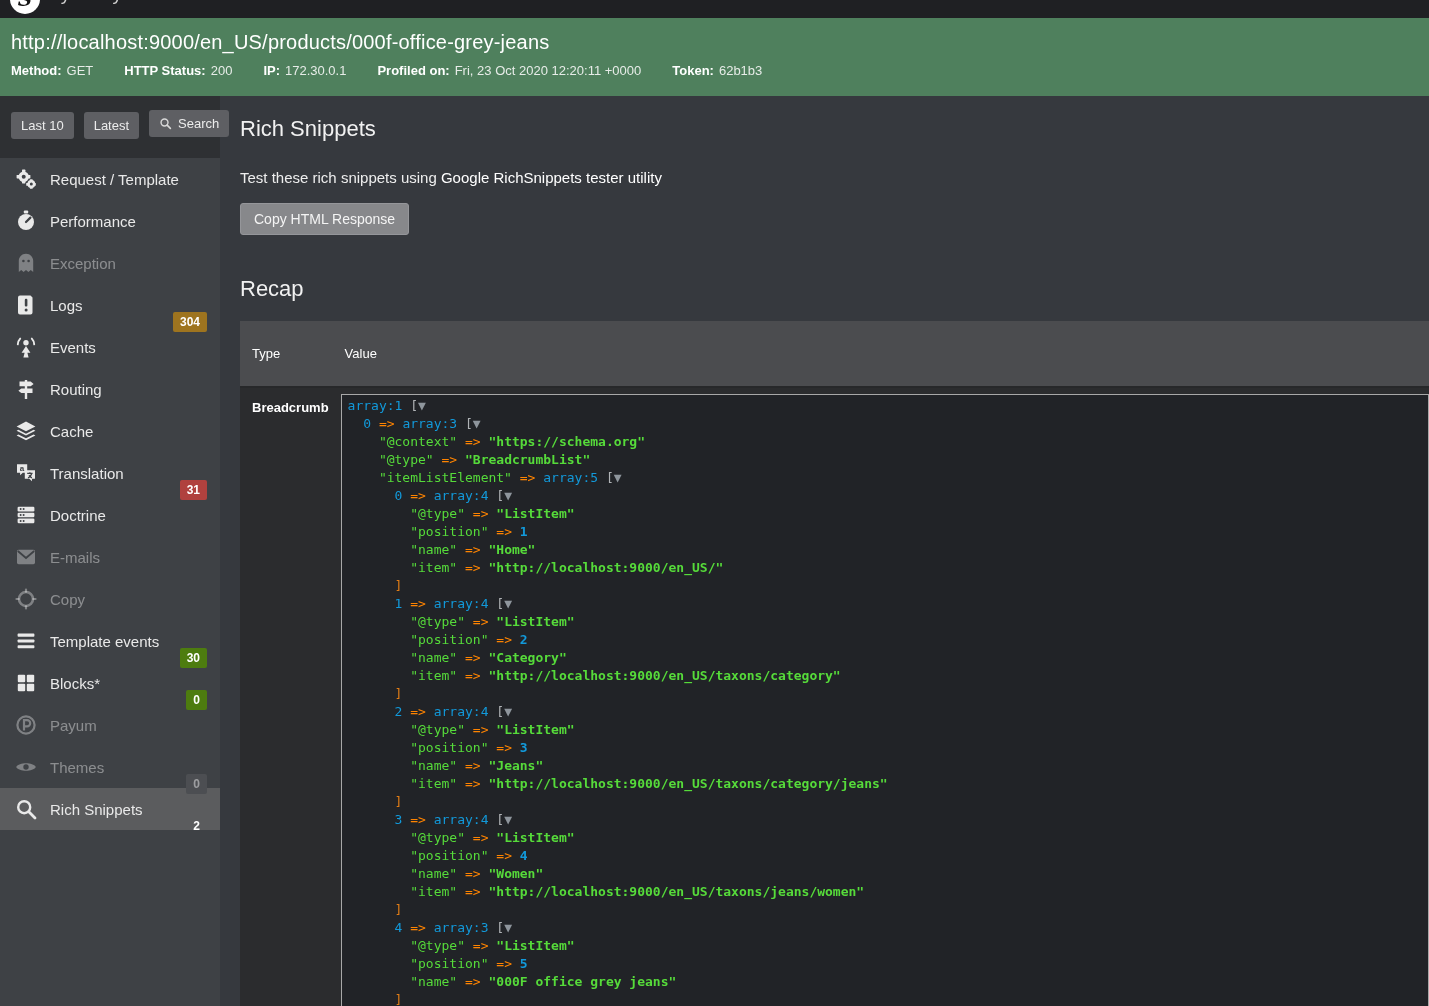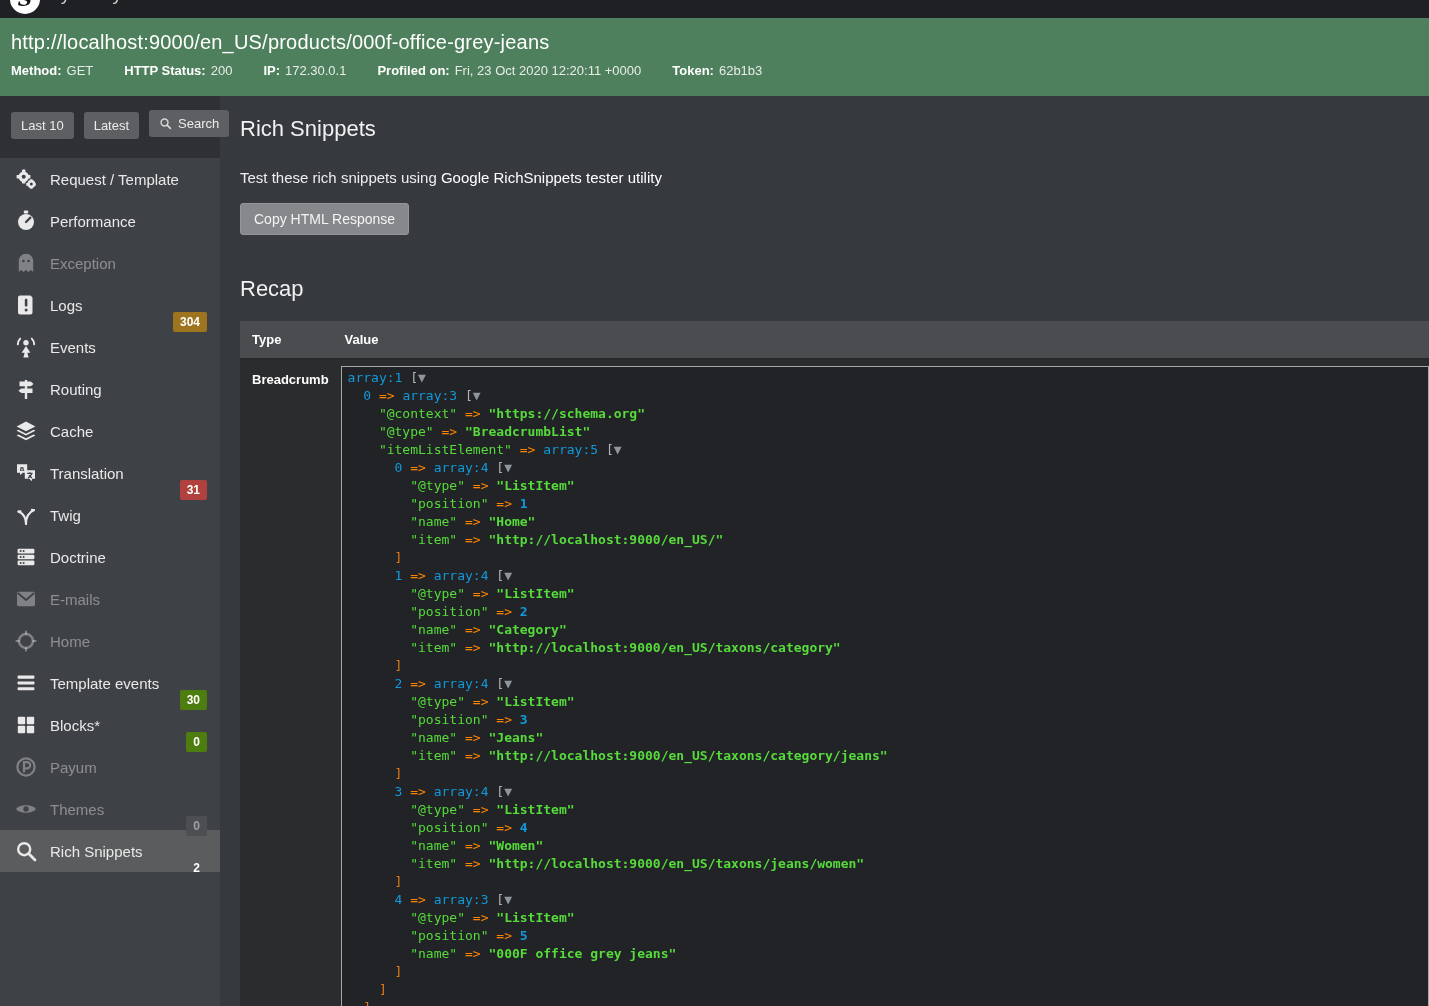--- a/index.html
+++ b/index.html
@@ -59,22 +59,22 @@
   .content { flex:1 1 auto; min-width:0; padding:20px 0 0 20px; }
   .content h2 { font-size:22px; font-weight:400; color:#f1f1f1; margin:0; }
   #page-title { margin-bottom:27px; }
   .intro { font-size:15px; color:#eeeeee; margin:0 0 17px 0; }
   .intro a { color:#ffffff; text-decoration:none; cursor:pointer; }
   .copy-btn { background:#87888b; border:1px solid #95969a; color:#f4f4f4;
     font-family:inherit; font-size:14px; padding:7px 13px; border-radius:3px; cursor:pointer; }
   #recap-title { margin-top:41px; margin-bottom:19px; }
 
   table.recap { border-collapse:collapse; width:100%; }
-  table.recap th { background:#4b4c4f; color:#ffffff; font-size:13px; font-weight:700;
-    text-align:left; padding:11px 12px; border-bottom:2px solid #27282a; }
+  table.recap th { background:#4b4c4f; color:#ffffff; font-size:13px; font-weight:400;
+    text-align:left; padding:25px 12px; border-bottom:2px solid #27282a; }
   table.recap th:first-child { width:92px; }
   table.recap th.value-col { padding-left:4px; }
   table.recap tbody tr { background:#2b2c2e; }
   td.type-cell { color:#ffffff; font-size:13px; font-weight:700; vertical-align:top; padding:12px; }
   td.value-cell { vertical-align:top; padding:6px 0 10px 0; }
 
   
   pre.sf-dump {
     margin:0; background:#212327; border:1px solid #a8a8a8;
     padding:2px 6px; white-space:pre; overflow:hidden;
@@ -220,30 +220,20 @@
               <g class="hole-st2" stroke-width="1.3">
                 <path d="M13.2 12.4h5.4M15.9 11.2v1.2M14 16.8c1.7-.7 3.3-2.2 3.7-4.2M17.9 16.8c-1.5-.6-2.3-1.5-2.8-2.5"></path>
               </g>
             </svg>
           </span>
           <span class="mi-label">Translation</span>
           <span class="badge error">31</span>
         </div>
         <div class="menu-item">
           <span class="mi-icon">
-            <svg viewBox="0 0 24 24" fill="none" stroke="currentColor" stroke-width="2.1" stroke-linecap="round">
-              <path d="M12 21c0-7-3-10.5-7.5-12.5"></path>
-              <path d="M12 21c0-8 3.5-12 8-14"></path>
-              <path d="M4.5 8.6l2-.3M19.9 7.2l-2-.3"></path>
-            </svg>
-          </span>
-          <span class="mi-label">Twig</span>
-        </div>
-        <div class="menu-item">
-          <span class="mi-icon">
             <svg viewBox="0 0 24 24" fill="currentColor">
               <rect x="3.6" y="3.8" width="16.8" height="4.6" rx="1.2"></rect>
               <rect x="3.6" y="9.7" width="16.8" height="4.6" rx="1.2"></rect>
               <rect x="3.6" y="15.6" width="16.8" height="4.6" rx="1.2"></rect>
               <g class="hole">
                 <circle cx="6.6" cy="6.1" r="1"></circle>
                 <circle cx="9.6" cy="6.1" r="1"></circle>
                 <circle cx="6.6" cy="12" r="1"></circle>
                 <circle cx="9.6" cy="12" r="1"></circle>
                 <circle cx="6.6" cy="17.9" r="1"></circle>
@@ -265,21 +255,21 @@
         <div class="menu-item disabled">
           <span class="mi-icon">
             <svg viewBox="0 0 24 24" fill="currentColor">
               <circle cx="12" cy="12" r="7" fill="none" stroke="currentColor" stroke-width="2.6"></circle>
               <rect x="10.9" y="1.4" width="2.2" height="4.4" rx="1"></rect>
               <rect x="10.9" y="18.2" width="2.2" height="4.4" rx="1"></rect>
               <rect x="1.4" y="10.9" width="4.4" height="2.2" rx="1"></rect>
               <rect x="18.2" y="10.9" width="4.4" height="2.2" rx="1"></rect>
             </svg>
           </span>
-          <span class="mi-label">Home</span>
+          <span class="mi-label">Copy</span>
         </div>
         <div class="menu-item">
           <span class="mi-icon">
             <svg viewBox="0 0 24 24" fill="currentColor">
               <rect x="3.6" y="4.6" width="16.8" height="3.1" rx=".8"></rect>
               <rect x="3.6" y="10.4" width="16.8" height="3.1" rx=".8"></rect>
               <rect x="3.6" y="16.2" width="16.8" height="3.1" rx=".8"></rect>
             </svg>
           </span>
           <span class="mi-label">Template events</span>

